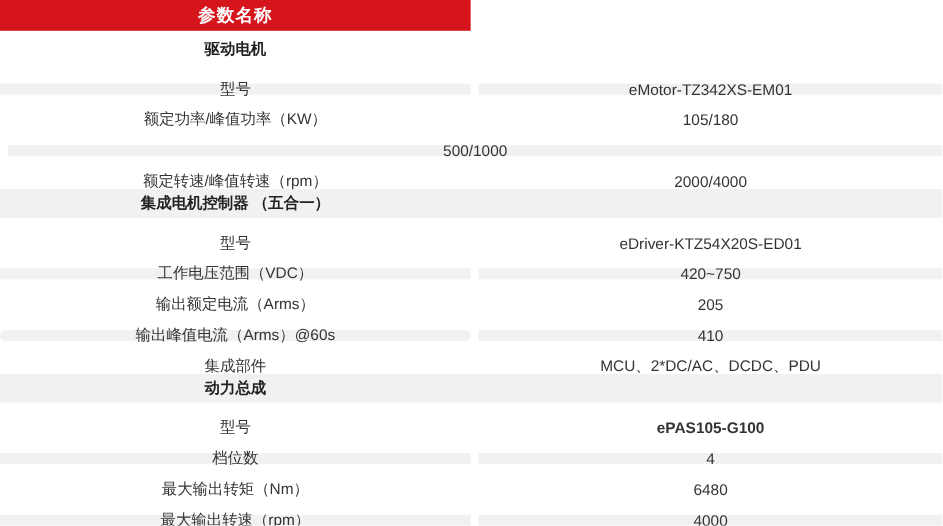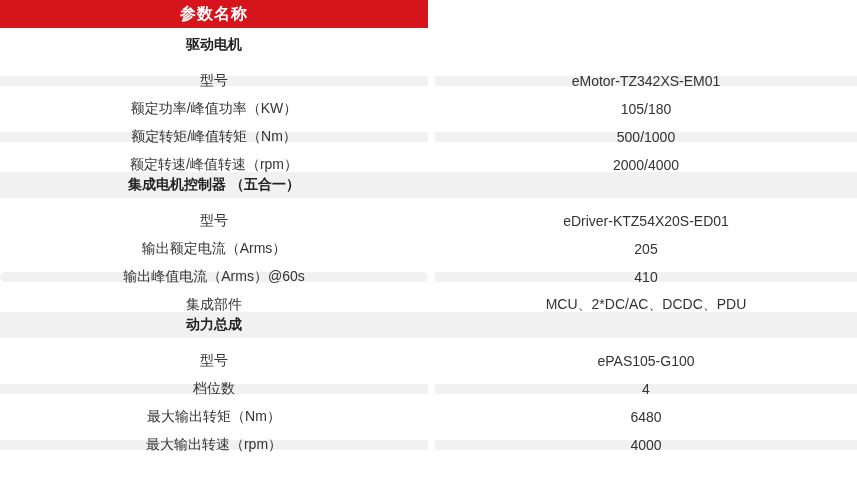--- a/index.html
+++ b/index.html
@@ -81,36 +81,40 @@
         <div class="cell cell-name" style="background: rgb(241, 241, 242);">型号</div>
         <div class="cell-gap"></div>
         <div class="cell cell-value" style="background: rgb(241, 241, 242);">eMotor-TZ342XS-EM01</div>
       </div>
       <div class="row">
         <div class="cell cell-name" style="background: rgb(255, 255, 255);">额定功率/峰值功率（KW）</div>
         <div class="cell-gap"></div>
         <div class="cell cell-value" style="background: rgb(255, 255, 255);">105/180</div>
       </div>
       <div class="row">
-        <div class="cell cell-name" style="background: rgb(241, 241, 242);">额定转矩/峰值转矩（Nm）</div>
         <div class="cell-gap"></div>
         <div class="cell cell-value" style="background: rgb(241, 241, 242);">500/1000</div>
       </div>
       <div class="row">
         <div class="cell cell-name" style="background: rgb(255, 255, 255);">额定转速/峰值转速（rpm）</div>
         <div class="cell-gap"></div>
         <div class="cell cell-value" style="background: rgb(255, 255, 255);">2000/4000</div>
       </div>
       <div class="row row-section" style="background: rgb(241, 241, 242);">
         <div class="section-label">集成电机控制器 （五合一）</div>
       </div>
       <div class="row">
         <div class="cell cell-name" style="background: rgb(255, 255, 255);">型号</div>
         <div class="cell-gap"></div>
         <div class="cell cell-value" style="background: rgb(255, 255, 255);">eDriver-KTZ54X20S-ED01</div>
+      </div>
+      <div class="row">
+        <div class="cell cell-name" style="background: rgb(241, 241, 242);">工作电压范围（VDC）</div>
+        <div class="cell-gap"></div>
+        <div class="cell cell-value" style="background: rgb(241, 241, 242);">420~750</div>
       </div>
       <div class="row">
         <div class="cell cell-name" style="background: rgb(255, 255, 255);">输出额定电流（Arms）</div>
         <div class="cell-gap"></div>
         <div class="cell cell-value" style="background: rgb(255, 255, 255);">205</div>
       </div>
       <div class="row">
         <div class="cell cell-name" style="background: rgb(241, 241, 242); border-radius: 10px;">输出峰值电流（Arms）@60s</div>
         <div class="cell-gap"></div>
         <div class="cell cell-value" style="background: rgb(241, 241, 242);">410</div>
@@ -119,21 +123,21 @@
         <div class="cell cell-name" style="background: rgb(255, 255, 255);">集成部件</div>
         <div class="cell-gap"></div>
         <div class="cell cell-value" style="background: rgb(255, 255, 255);">MCU、2*DC/AC、DCDC、PDU</div>
       </div>
       <div class="row row-section" style="background: rgb(241, 241, 242);">
         <div class="section-label">动力总成</div>
       </div>
       <div class="row">
         <div class="cell cell-name" style="background: rgb(255, 255, 255);">型号</div>
         <div class="cell-gap"></div>
-        <div class="cell cell-value" style="background: rgb(255, 255, 255);">ePAS105-G100</div>
+        <div class="cell cell-value" style="background: rgb(255, 255, 255); font-weight: bold;">ePAS105-G100</div>
       </div>
       <div class="row">
         <div class="cell cell-name" style="background: rgb(241, 241, 242);">档位数</div>
         <div class="cell-gap"></div>
         <div class="cell cell-value" style="background: rgb(241, 241, 242);">4</div>
       </div>
       <div class="row">
         <div class="cell cell-name" style="background: rgb(255, 255, 255);">最大输出转矩（Nm）</div>
         <div class="cell-gap"></div>
         <div class="cell cell-value" style="background: rgb(255, 255, 255);">6480</div>

